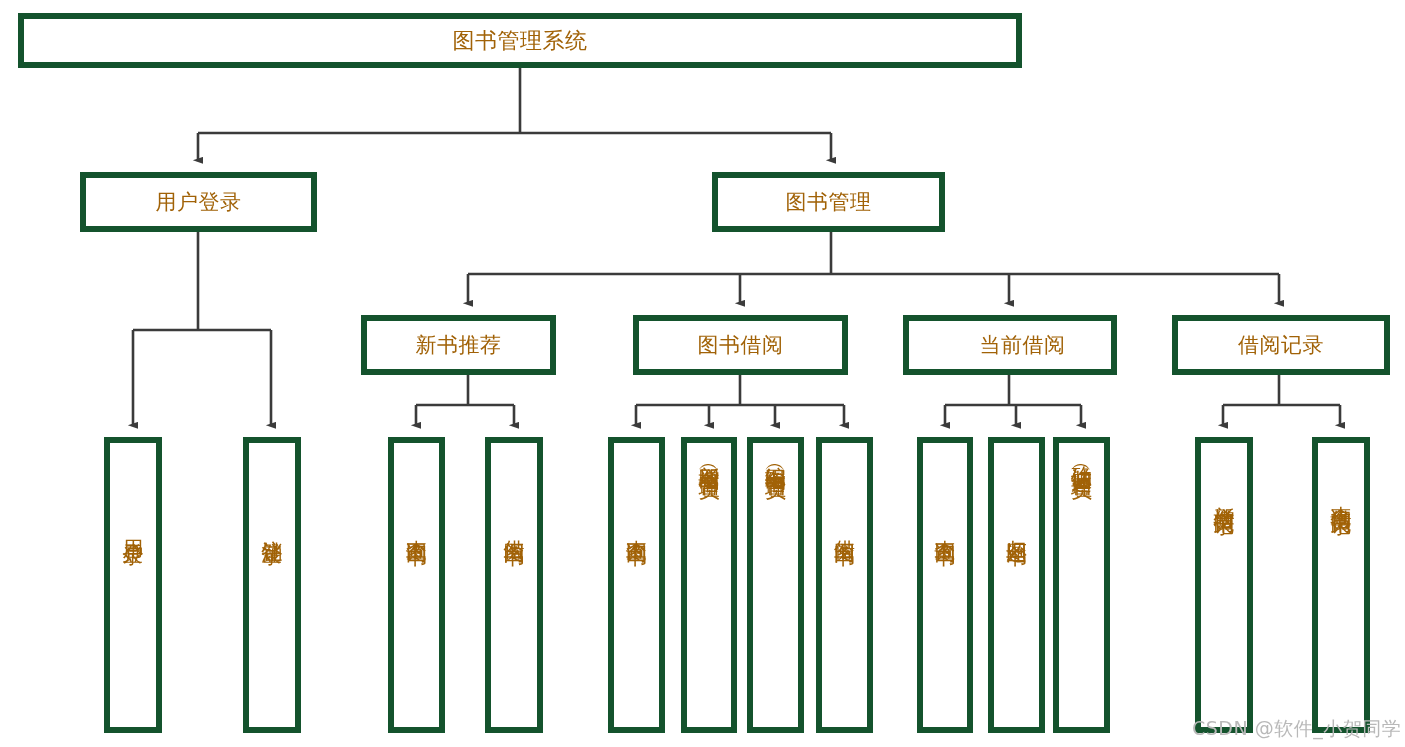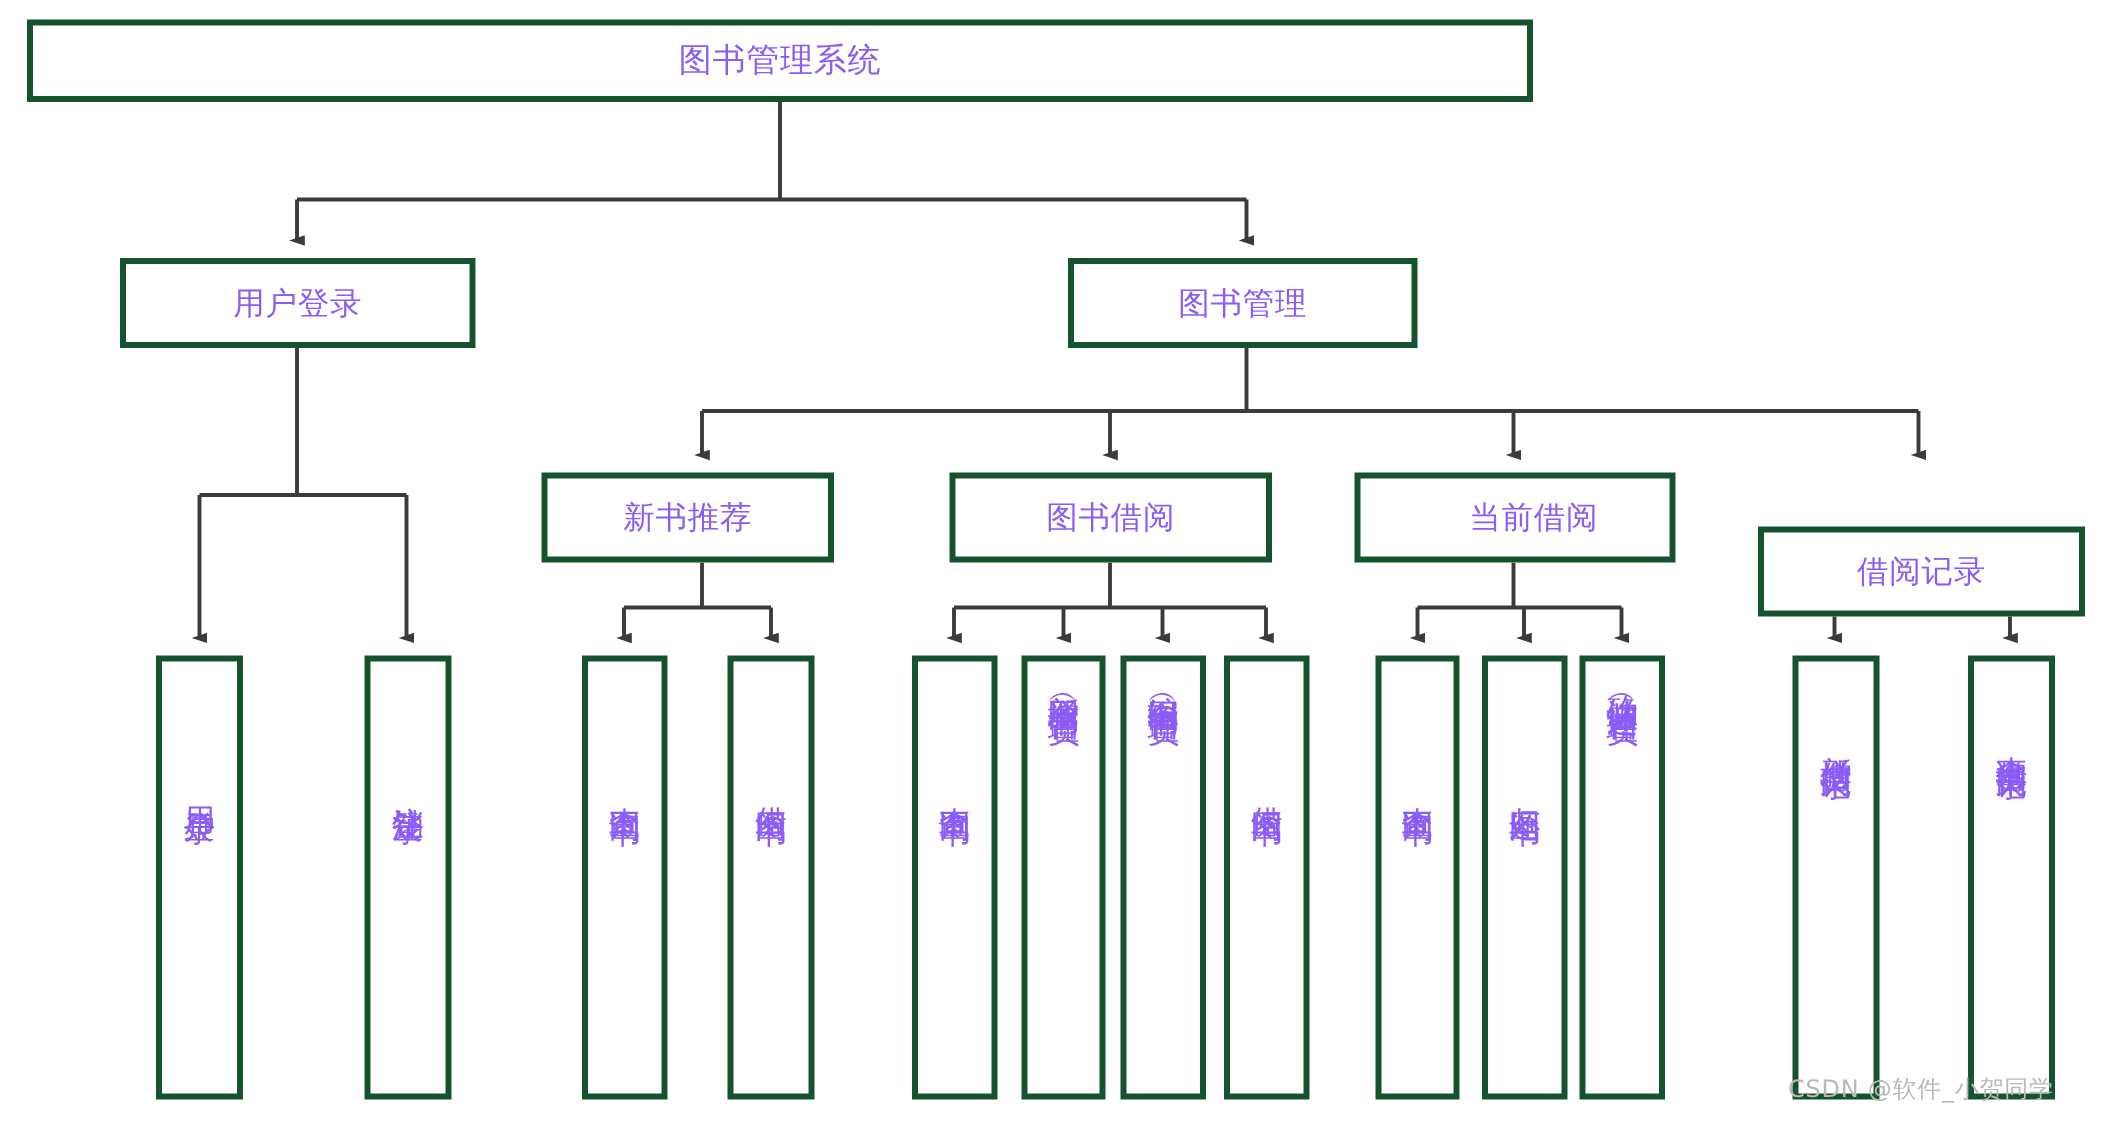--- a/index.html
+++ b/index.html
@@ -22,26 +22,26 @@
     position: absolute;
     left: 0;
     top: 0;
     width: 1405px;
     height: 747px;
     pointer-events: none;
   }
   .node {
     position: absolute;
     box-sizing: border-box;
-    border: 4px solid #14532d;
+    border: 6px solid #14532d;
     background: #ffffff;
     display: flex;
     align-items: center;
     justify-content: center;
-    color: #8b5cf6;
+    color: #a16207;
   }
   .node-label {
     display: block;
     text-align: center;
     line-height: 1.18;
     letter-spacing: 0.5px;
   }
   
   .node.horiz .node-label {
     font-size: 21px;
@@ -59,21 +59,21 @@
   .node.vert .node-label {
     writing-mode: vertical-rl;
     text-orientation: upright;
     font-size: 21px;
     line-height: 1.05;
     letter-spacing: 2px;
     white-space: nowrap;
   }
   .watermark {
     position: absolute;
-    font-size: 16px;
+    font-size: 19px;
     color: #b9b9b9;
     white-space: nowrap;
     letter-spacing: 0.5px;
   }
 </style>
 </head>
 <body>
 
 <div id="diagram-root">
 
@@ -155,21 +155,21 @@
 
   <div class="node horiz" style="left:361px; top:315px; width:195px; height:60px;">
     <span class="node-label">新书推荐</span>
   </div>
   <div class="node horiz" style="left:633px; top:315px; width:215px; height:60px;">
     <span class="node-label">图书借阅</span>
   </div>
   <div class="node horiz" style="left:903px; top:315px; width:214px; height:60px;padding-left:25px;">
     <span class="node-label">当前借阅</span>
   </div>
-  <div class="node horiz" style="left:1172px; top:315px; width:218px; height:60px;margin-top:36px;">
+  <div class="node horiz" style="left:1172px; top:315px; width:218px; height:60px;">
     <span class="node-label">借阅记录</span>
   </div>
 
   <div class="node vert" style="left:104px; top:437px; width:58px; height:296px; padding-top:80px;">
     <span class="node-label">用户登录</span>
   </div>
   <div class="node vert" style="left:243px; top:437px; width:58px; height:296px; padding-top:80px;">
     <span class="node-label">注销登录</span>
   </div>
 

